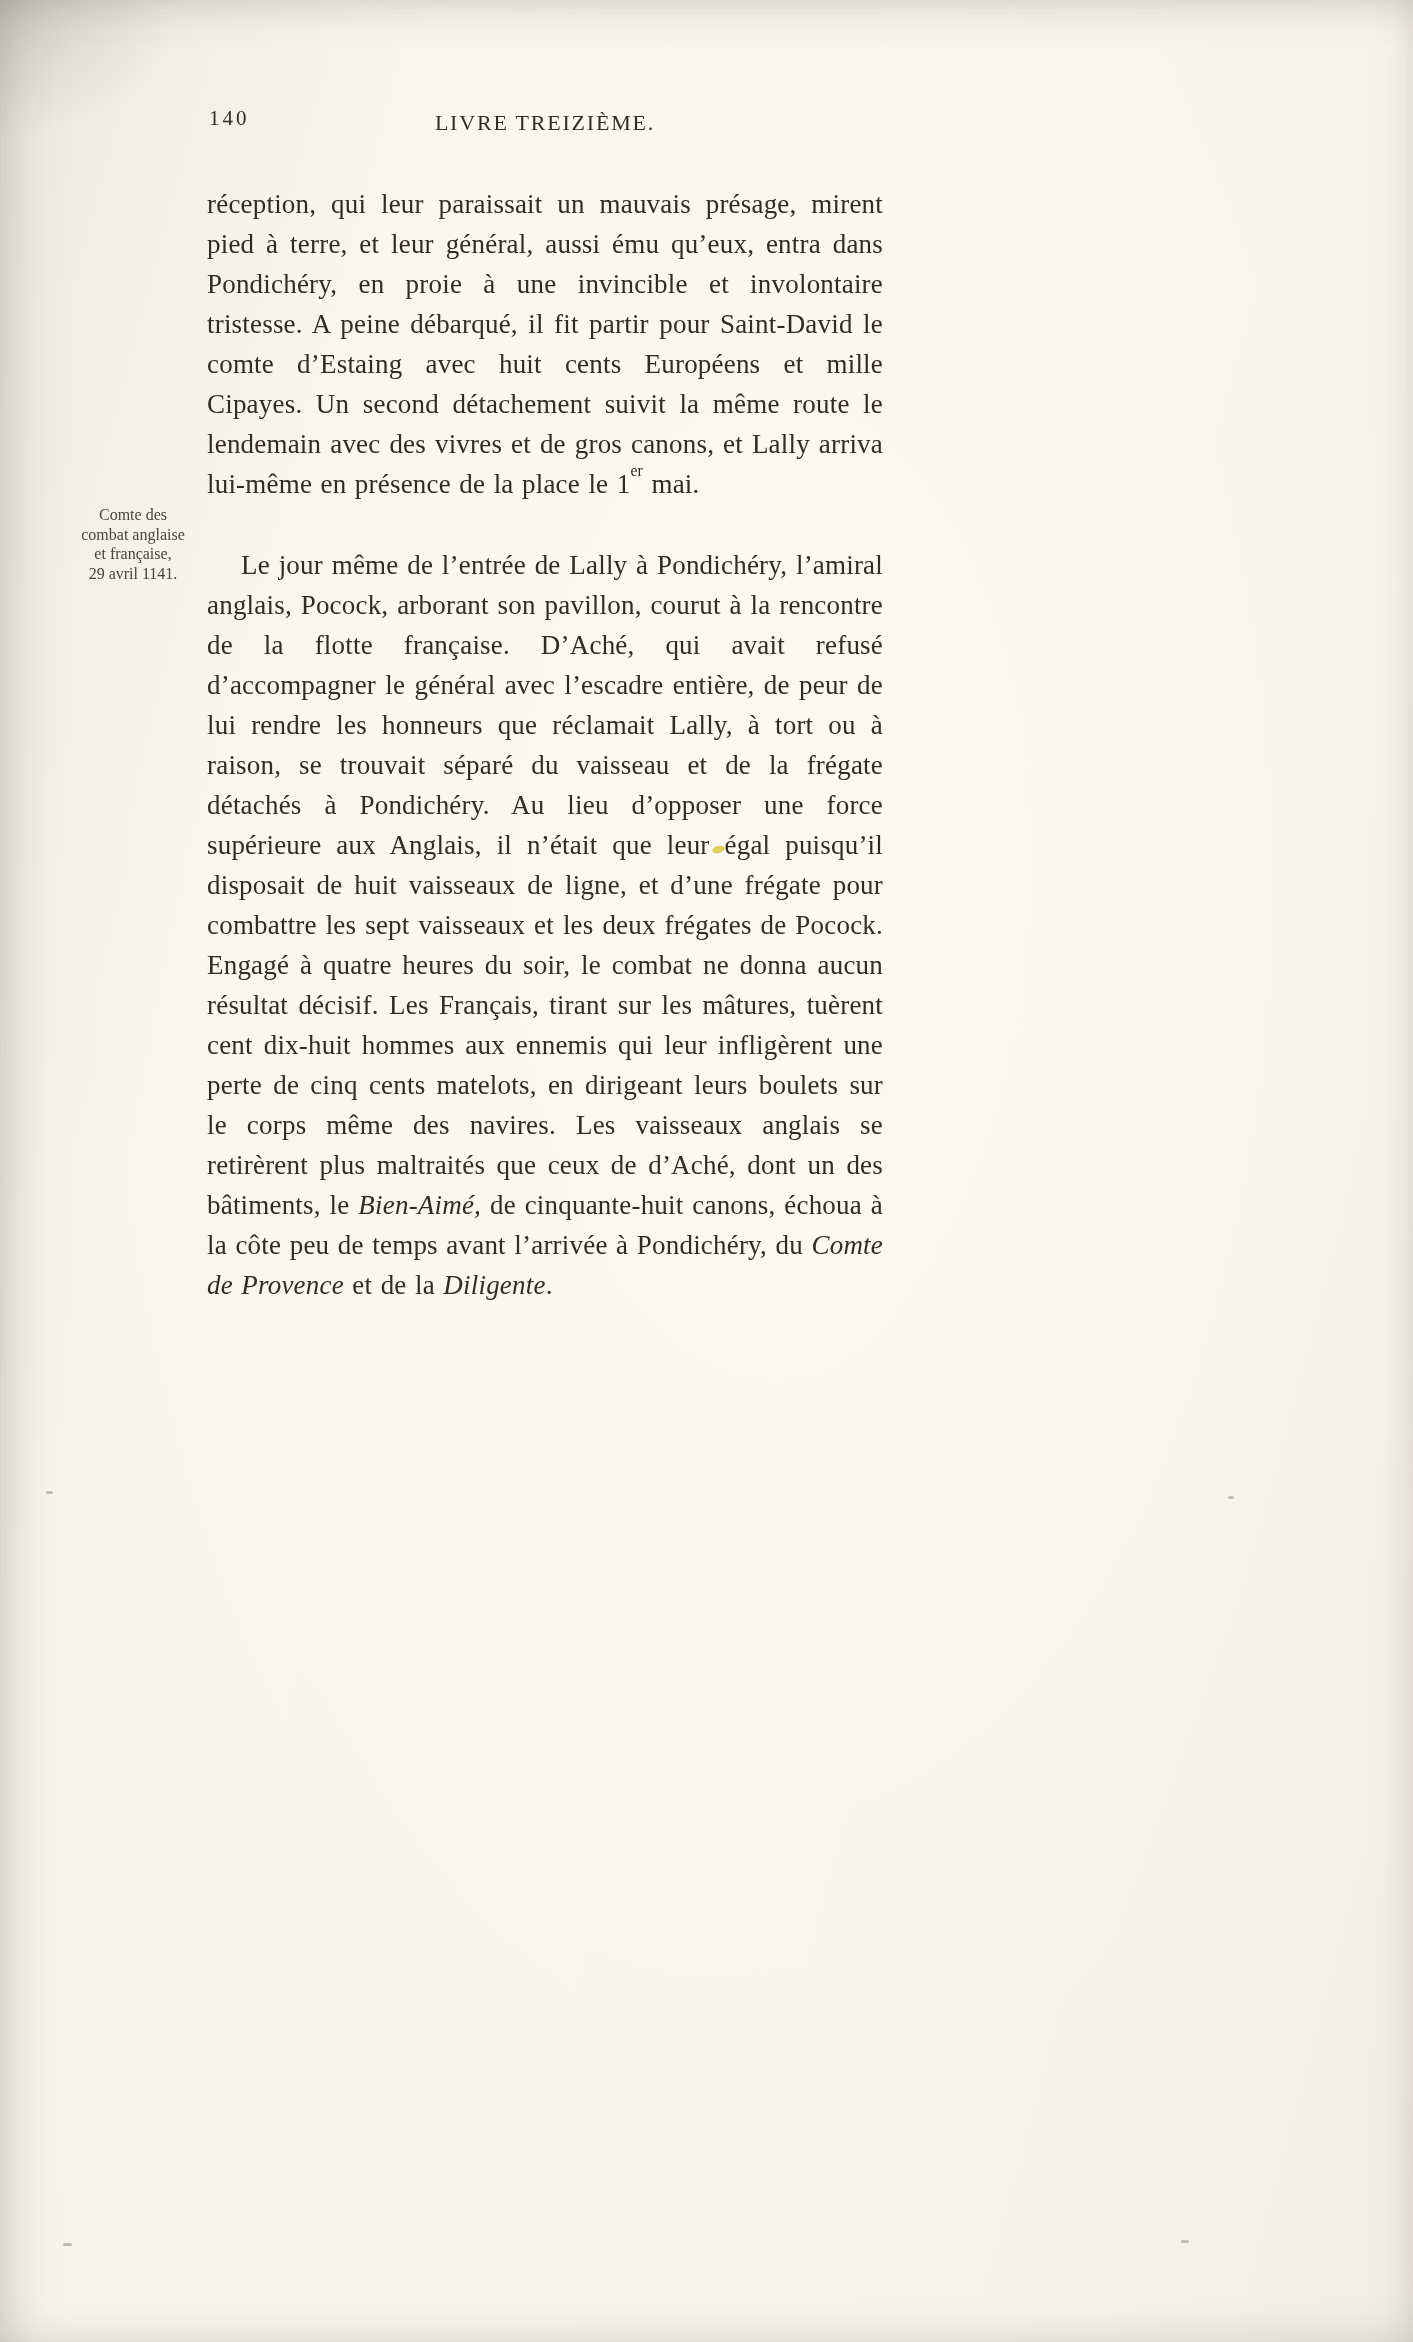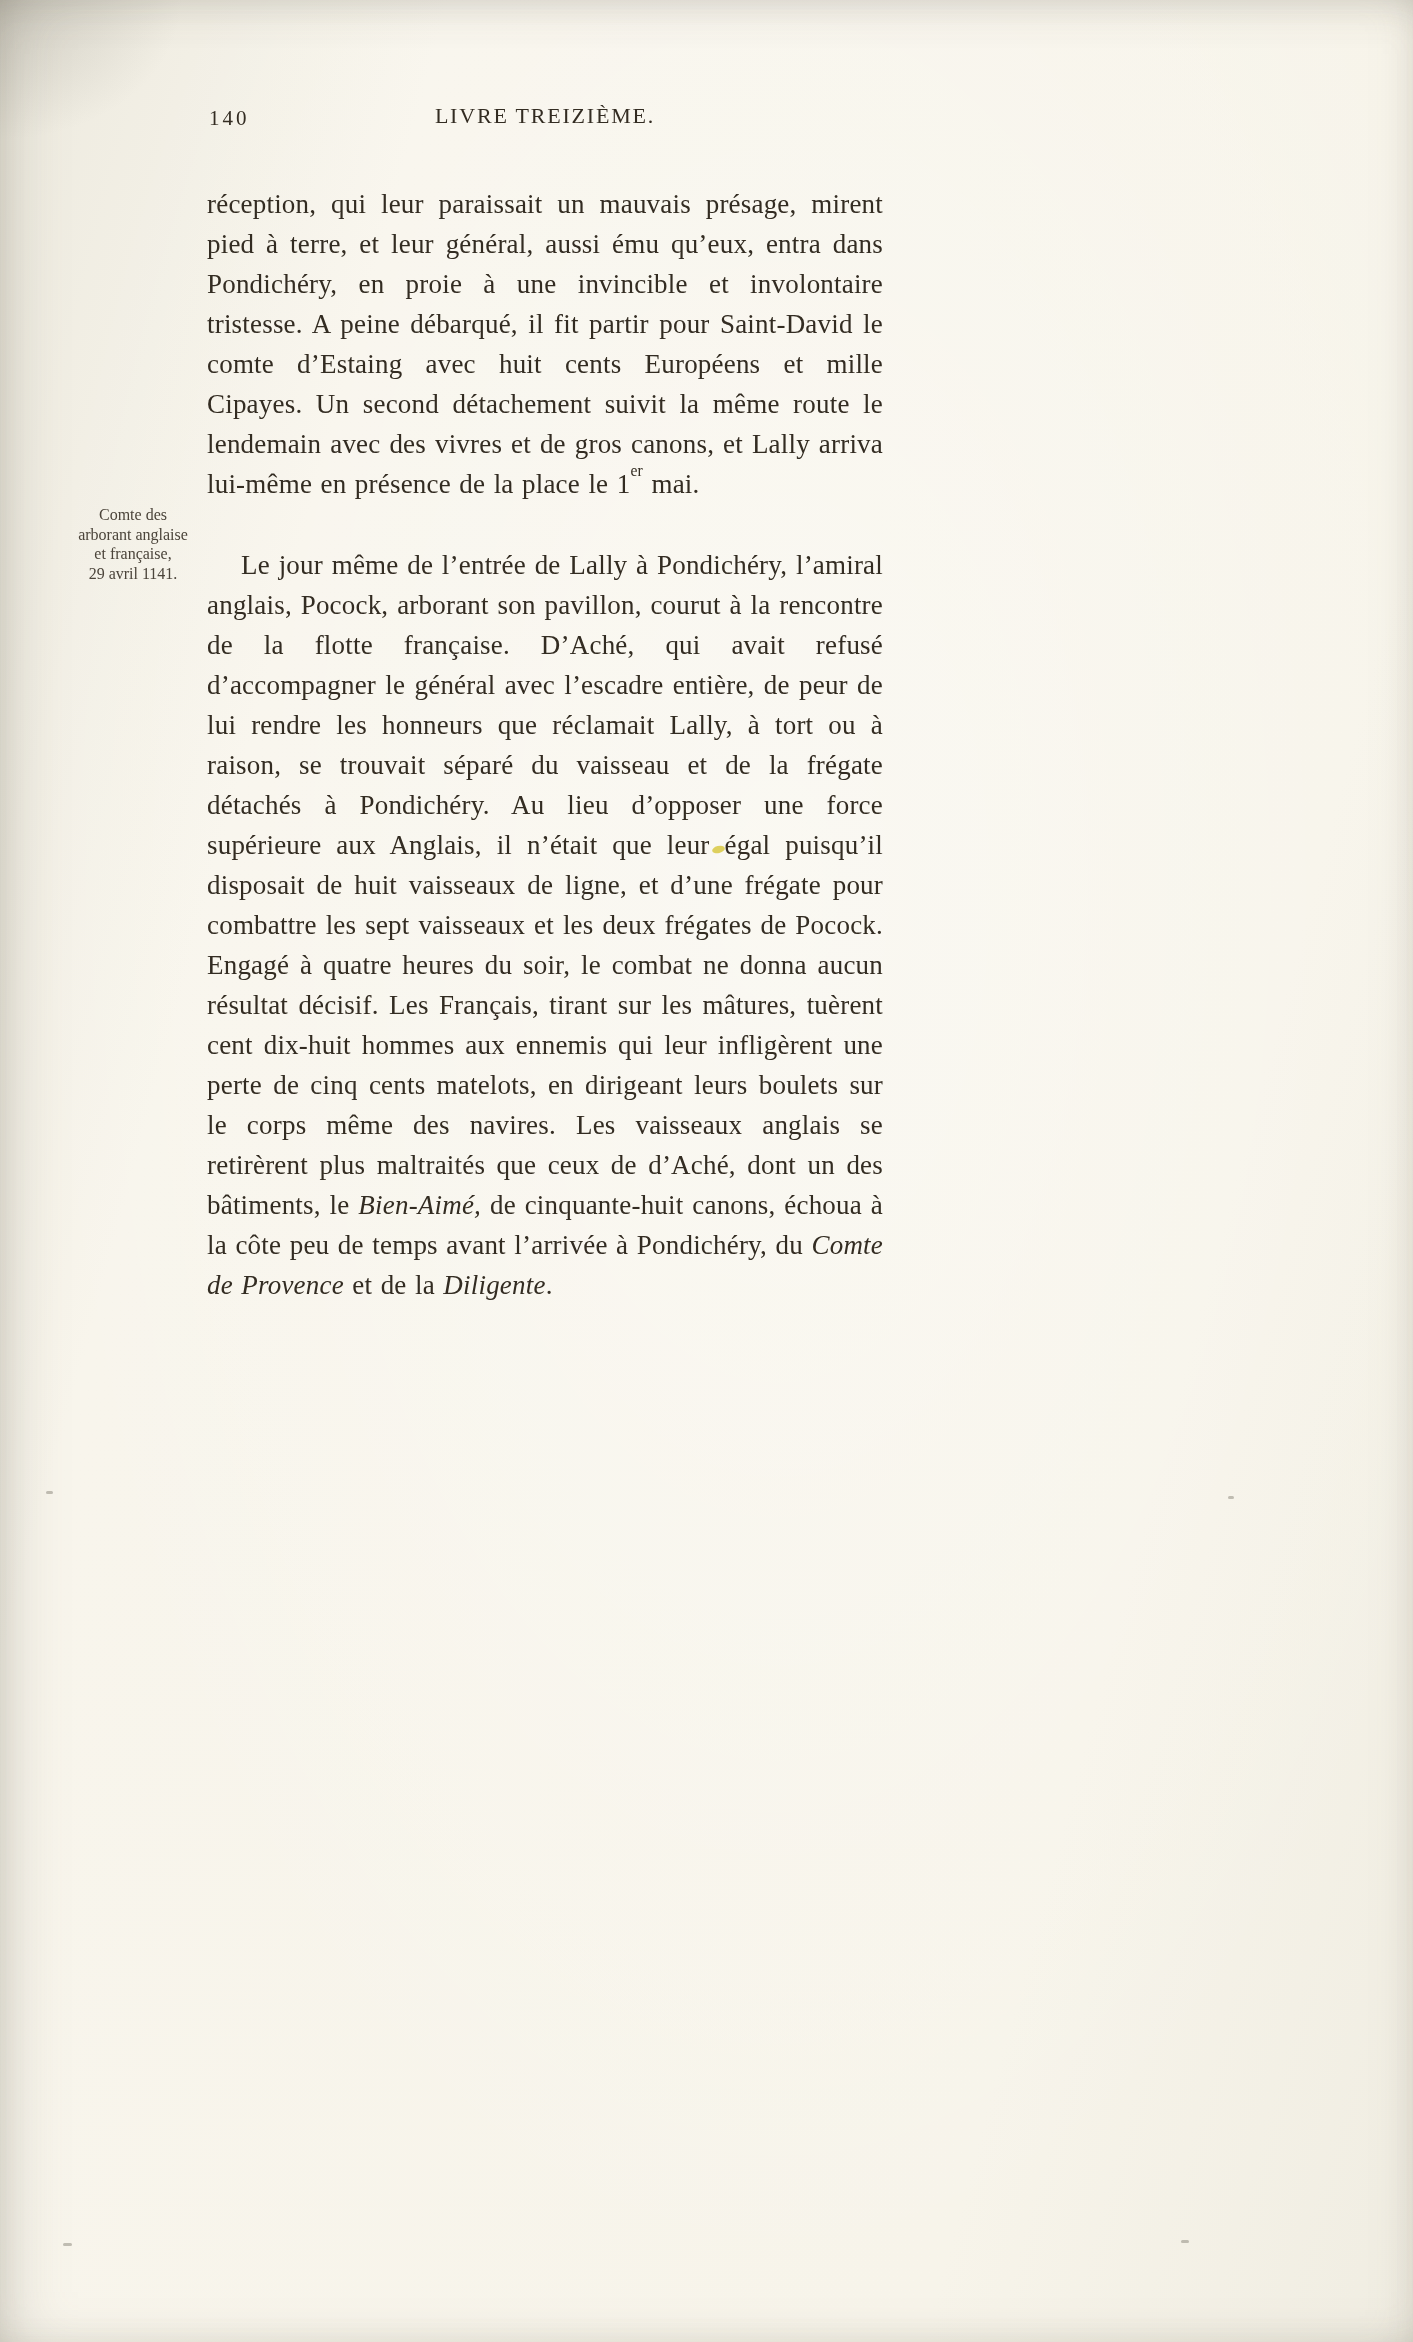--- a/index.html
+++ b/index.html
@@ -34,21 +34,21 @@
       inset 0 -18px 60px -46px rgba(110,104,90,0.22);
   }
 
   
   .page-header { position: absolute; top: 103px; left: 207px; width: 676px; height: 34px; }
   .page-number {
     position: absolute; left: 2px; top: 3px;
     font-size: 21px; letter-spacing: 3px; color: var(--ink); text-align: right;
   }
   .running-title {
-    position: absolute; left: 0; top: 0; width: 100%;
+    position: absolute; left: 0; top: 7px; width: 100%;
     text-align: center;
     font-size: 22px; letter-spacing: 1.8px; color: var(--ink);
   }
 
   
   .margin-note {
     position: absolute; left: 64px; top: 505px; width: 138px;
     text-align: center;
     font-size: 16px; line-height: 19.5px;
     color: var(--note-ink);
@@ -97,21 +97,21 @@
 
 <div class="page">
 
   <div class="page-header">
     <span class="page-number">140</span>
     <span class="running-title">LIVRE TREIZIÈME.</span>
   </div>
 
   <aside class="margin-note">
     <span class="mn-line">Comte des</span>
-    <span class="mn-line">arborant anglaise</span>
+    <span class="mn-line">combat anglaise</span>
     <span class="mn-line">et française,</span>
     <span class="mn-line">29 avril 1141.</span>
   </aside>
 
   <main class="text-block">
 
     <p class="para"><span>réception, qui leur paraissait un mauvais présage, mirent pied à terre, et leur général, aussi ému qu’eux, entra dans Pondichéry, en proie à une invincible et involontaire tristesse. A peine débarqué, il fit partir pour Saint-David le comte d’Estaing avec huit cents Européens et mille Cipayes. Un second détachement suivit la même route le lendemain avec des vivres et de gros canons, et Lally arriva lui-même en présence de la place le 1</span><sup class="sup">er</sup><span> mai.</span></p>
 
     <p class="para indent"><span>Le jour même de l’entrée de Lally à Pondichéry, l’amiral anglais, Pocock, arborant son pavillon, courut à la rencontre de la flotte française. D’Aché, qui avait refusé d’accompagner le général avec l’escadre entière, de peur de lui rendre les honneurs que réclamait Lally, à tort ou à raison, se trouvait séparé du vaisseau et de la frégate détachés à Pondichéry. Au lieu d’opposer une force supérieure aux Anglais, il n’était que leur égal puisqu’il disposait de huit vaisseaux de ligne, et d’une frégate pour combattre les sept vaisseaux et les deux frégates de Pocock. Engagé à quatre heures du soir, le combat ne donna aucun résultat décisif. Les Français, tirant sur les mâtures, tuèrent cent dix-huit hommes aux ennemis qui leur infligèrent une perte de cinq cents matelots, en dirigeant leurs boulets sur le corps même des navires. Les vaisseaux anglais se retirèrent plus maltraités que ceux de d’Aché, dont un des bâtiments, le </span><em>Bien-Aimé,</em><span> de cinquante-huit canons, échoua à la côte peu de temps avant l’arrivée à Pondichéry, du </span><em>Comte de Provence</em><span> et de la </span><em>Diligente</em><span>.</span></p>
 

